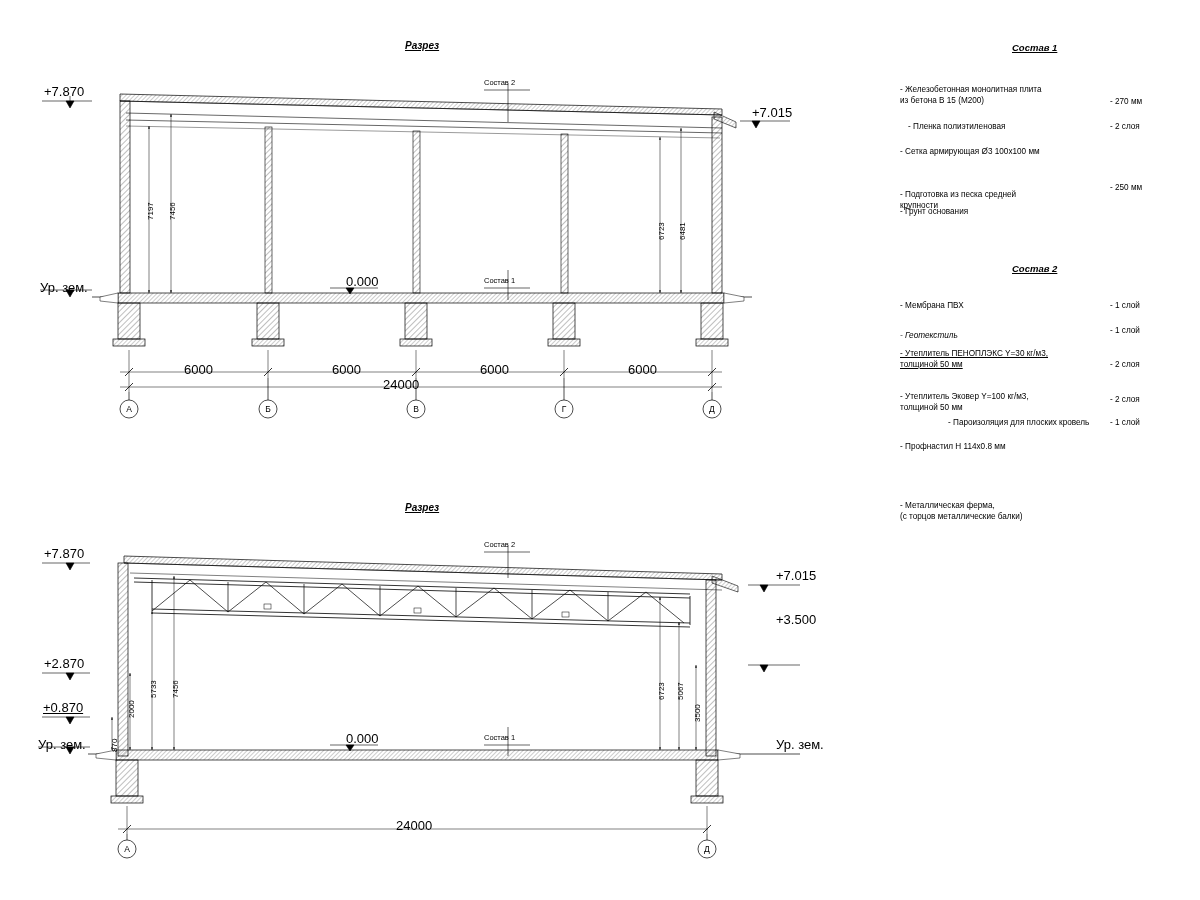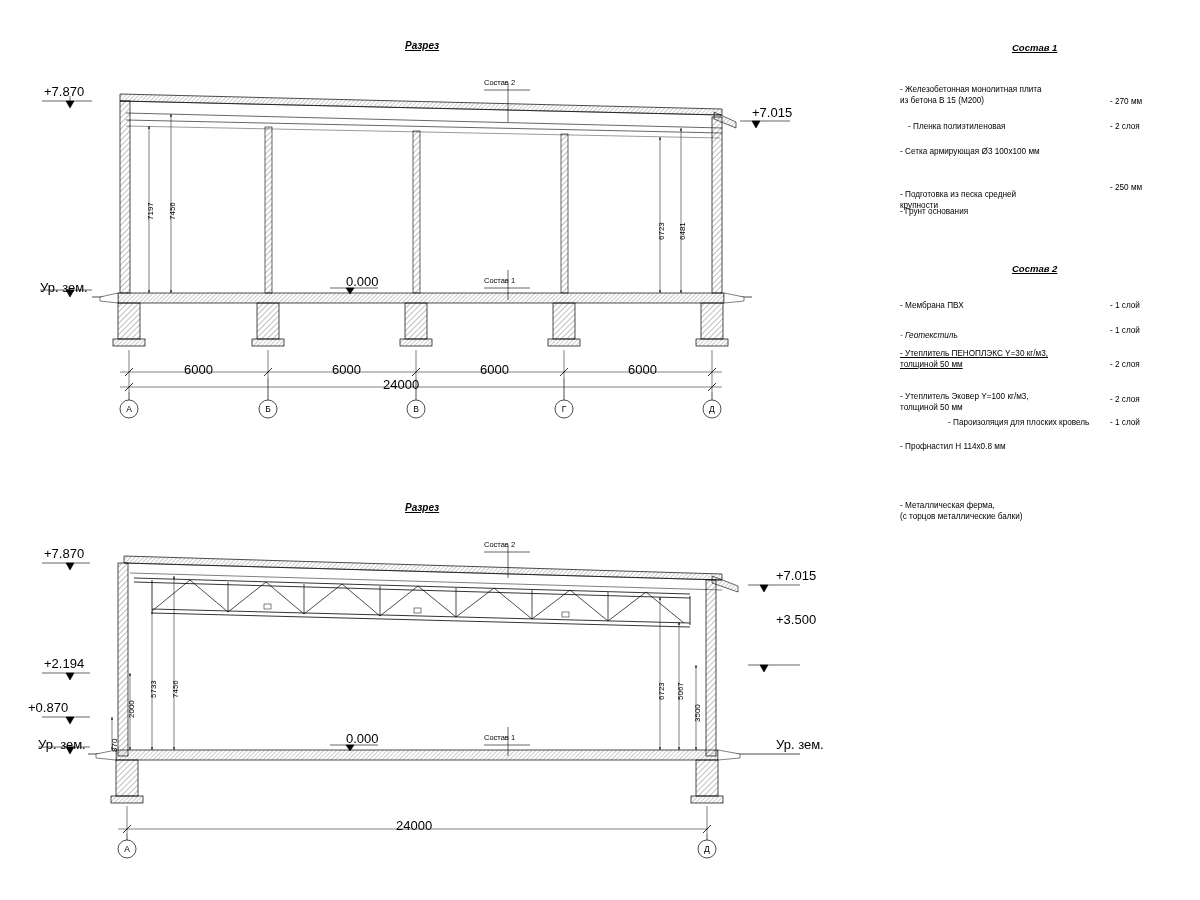--- a/index.html
+++ b/index.html
@@ -361,22 +361,22 @@
 
 <div class="axis-label" style="left:120px; top:404px;">А</div>
 <div class="axis-label" style="left:259px; top:404px;">Б</div>
 <div class="axis-label" style="left:407px; top:404px;">В</div>
 <div class="axis-label" style="left:555px; top:404px;">Г</div>
 <div class="axis-label" style="left:703px; top:404px;">Д</div>
 
 <div class="title" style="left:405px; top:502px;">Разрез</div>
 
 <div class="lbl" style="left:44px; top:546px;">+7.870</div>
-<div class="lbl" style="left:44px; top:656px;">+2.194</div>
-<div class="lbl" style="left:28px; top:700px;">+0.870</div>
+<div class="lbl" style="left:44px; top:656px;">+2.870</div>
+<div class="lbl" style="left:43px; top:700px;text-decoration:underline;">+0.870</div>
 <div class="lbl" style="left:38px; top:737px;">Ур. зем.</div>
 
 <div class="lbl" style="left:776px; top:568px;">+7.015</div>
 <div class="lbl" style="left:776px; top:612px;">+3.500</div>
 <div class="lbl" style="left:776px; top:737px;">Ур. зем.</div>
 
 <div class="lbl" style="left:346px; top:731px;">0.000</div>
 
 <div class="lbl small" style="left:484px; top:540px;">Состав 2</div>
 <div class="lbl small" style="left:484px; top:733px;">Состав 1</div>

